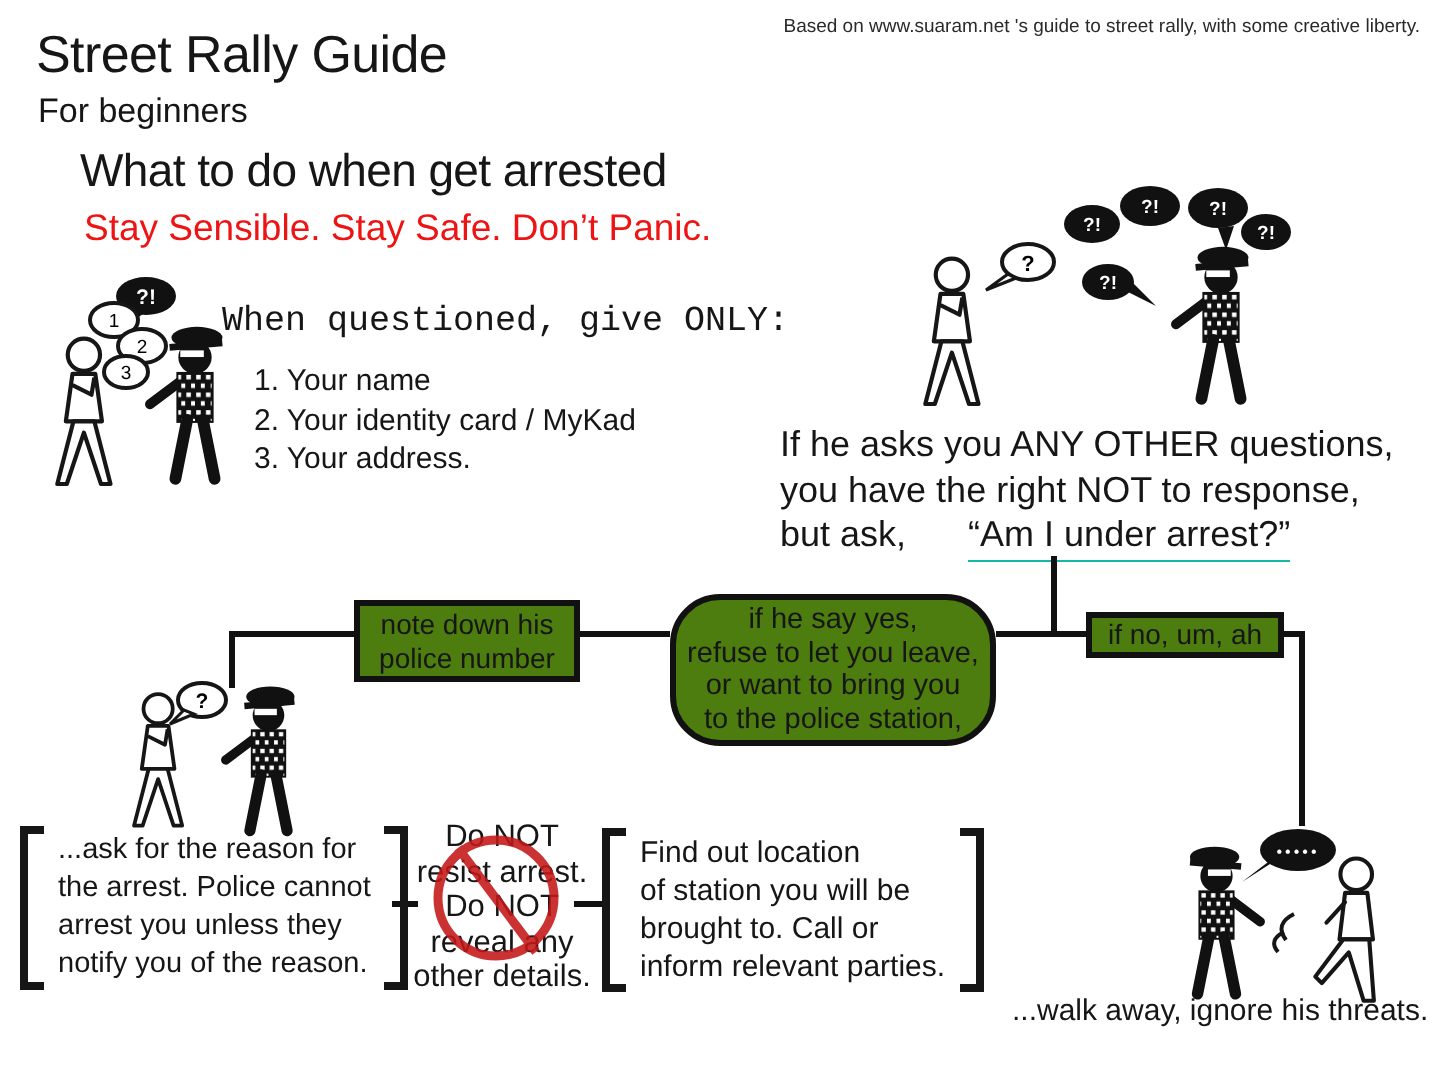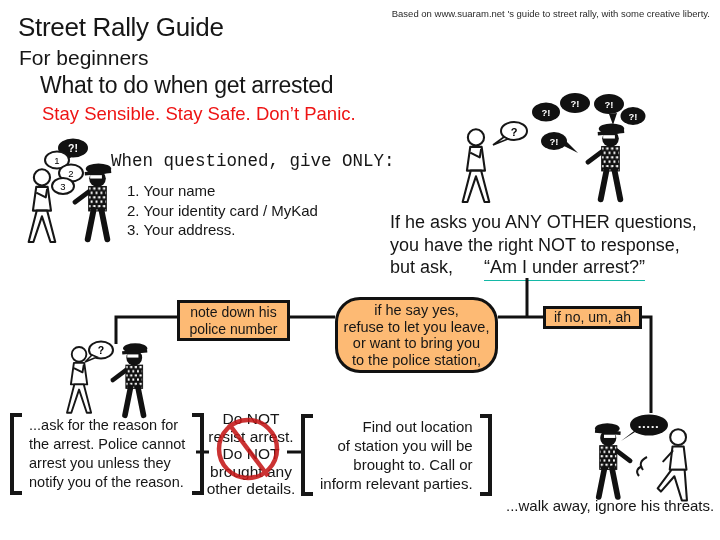--- a/index.html
+++ b/index.html
@@ -1,41 +1,41 @@
 <!DOCTYPE html>
 <html><head>
 <meta charset="utf-8">
 <style>
   html,body{margin:0;padding:0;background:#888;}
   .stage{position:relative;width:720px;height:540px;background:#fff;overflow:hidden;
          font-family:"Liberation Sans",sans-serif;color:#161616;}
   .abs{position:absolute;}
   .credit{top:8px;right:10px;font-size:9.5px;color:#2a2a2a;}
   .title{left:18px;top:12px;font-size:26px;letter-spacing:-0.3px;}
-  .subtitle{left:19px;top:46px;font-size:21px;text-align:center;}
+  .subtitle{left:19px;top:46px;font-size:17px;text-align:center;}
   .heading{left:40px;top:72px;font-size:23px;letter-spacing:-0.3px;}
   .tagline{left:42px;top:103px;font-size:18.5px;color:#ee1414;}
   .q-heading{left:111px;top:151px;font-size:17.5px;font-family:Liberation Mono, monospace;}
   .q-list{left:127px;top:181px;font-size:15px;line-height:19.5px;}
   .rq-para{left:390px;top:211px;font-size:18px;line-height:22.5px;}
   .rq-question{display:inline-block;margin-left:31px;border-bottom:1px solid #14b8a6;padding-bottom:1px;}
-  .fc-box{position:absolute;box-sizing:border-box;border:3px solid #111;background:#fdba74;
+  .fc-box{position:absolute;box-sizing:border-box;border:3px solid #111;background:#4d7c0f;
           display:flex;flex-direction:column;justify-content:center;text-align:center;z-index:2;}
   .box-note{left:177px;top:300px;width:113px;height:41px;font-size:14px;line-height:16.5px;}
   .box-yes{left:335px;top:297px;width:163px;height:76px;font-size:14.5px;line-height:16.5px;border-radius:25px;}
   .box-no{left:543px;top:306px;width:99px;height:23px;font-size:14px;line-height:15px;}
   .overlay{left:0;top:0;z-index:1;pointer-events:none;}
   .scene{z-index:2;}
   .bracketed{position:absolute;display:flex;align-items:stretch;z-index:2;}
   .br{width:8px;border:4px solid #161616;}
   .br-l{border-right:none;}
   .br-r{border-left:none;}
   .bracket-text{padding:3px 7px;font-size:14.5px;line-height:19px;}
   .bk-left{left:10px;top:413px;}
-  .bk-right{left:301px;top:414px;text-align:right;}
+  .bk-right{left:301px;top:414px;}
   .donot{left:202px;top:410px;width:98px;text-align:center;font-size:15.5px;line-height:17.5px;z-index:2;}
   .prohibit{left:212px;top:413px;z-index:3;opacity:0.88;}
   .walk-caption{left:506px;top:497px;font-size:15px;}
   svg text{font-family:"Liberation Sans",sans-serif;}
 </style>
 </head>
 <body>
 
 <div class="stage">
 
@@ -174,21 +174,21 @@
       <div>arrest you unless they</div>
       <div>notify you of the reason.</div>
     </div>
     <div class="br br-r"></div>
   </div>
 
   <div class="abs donot">
     <div>Do NOT</div>
     <div>resist arrest.</div>
     <div>Do NOT</div>
-    <div>brought any</div>
+    <div>reveal any</div>
     <div>other details.</div>
   </div>
   <svg class="abs prohibit" width="72" height="72" viewBox="0 0 72 72">
     <circle cx="36" cy="36" r="29" fill="none" stroke="#c41718" stroke-width="4.5"></circle>
     <line x1="17" y1="11" x2="56" y2="63" stroke="#c41718" stroke-width="4.5"></line>
   </svg>
 
   <div class="bracketed bk-right">
     <div class="br br-l"></div>
     <div class="bracket-text" style="font-size:15px;">

